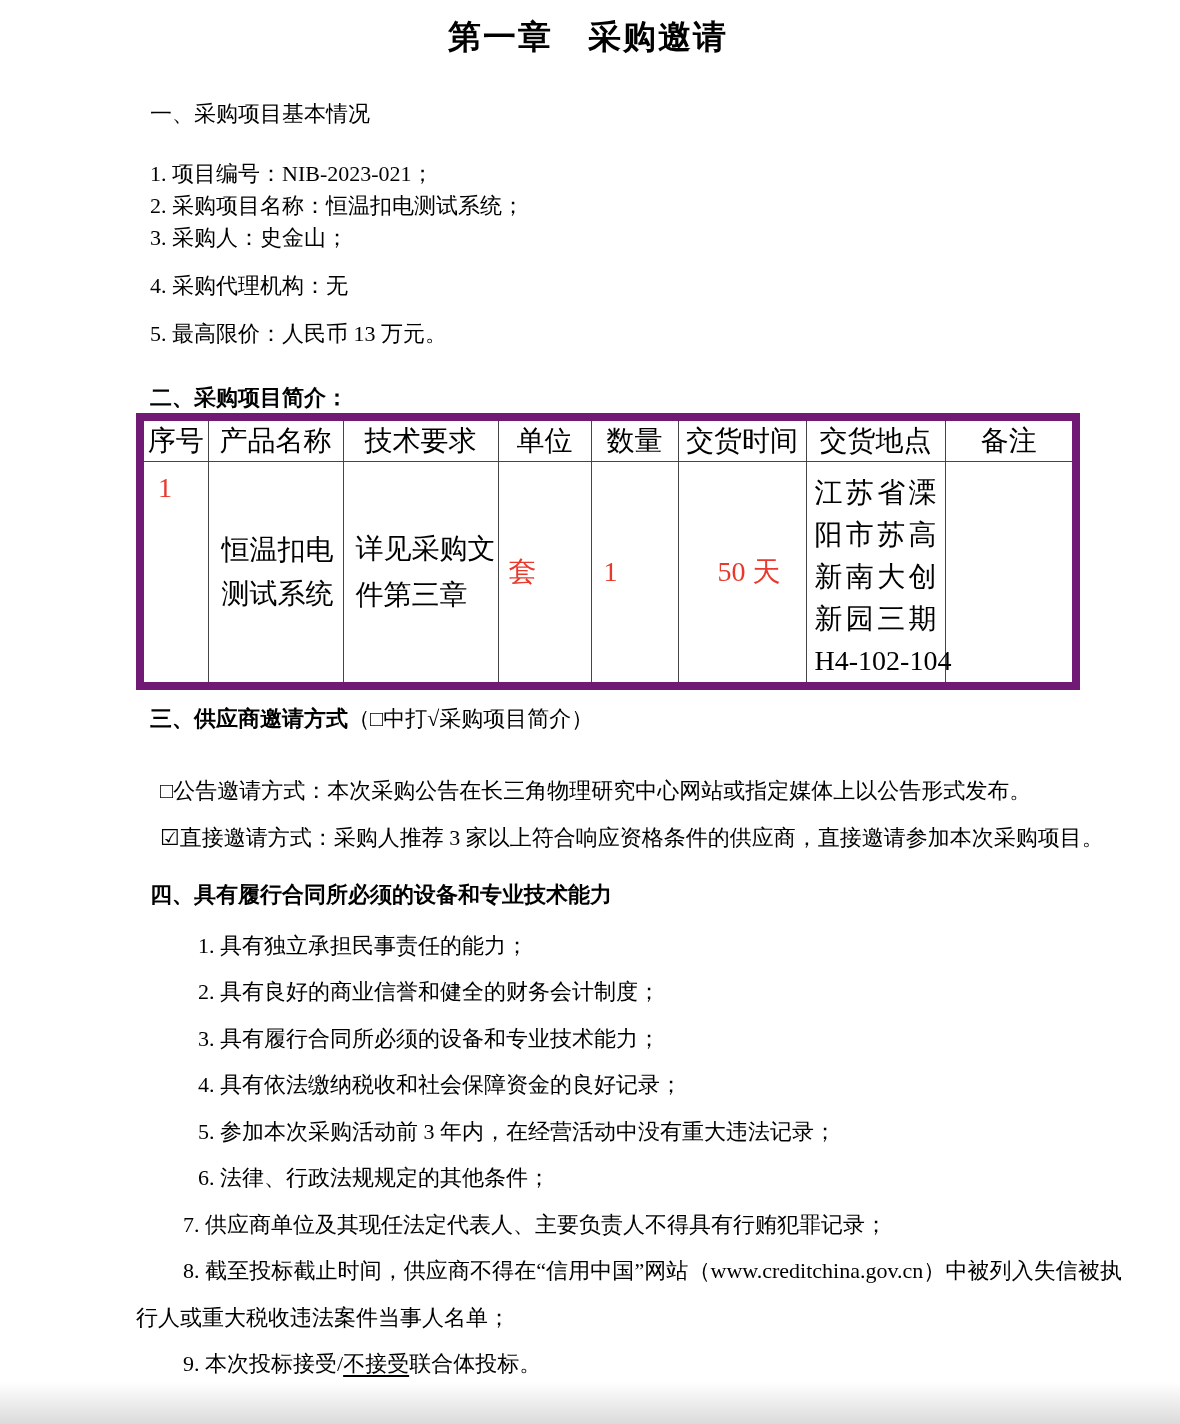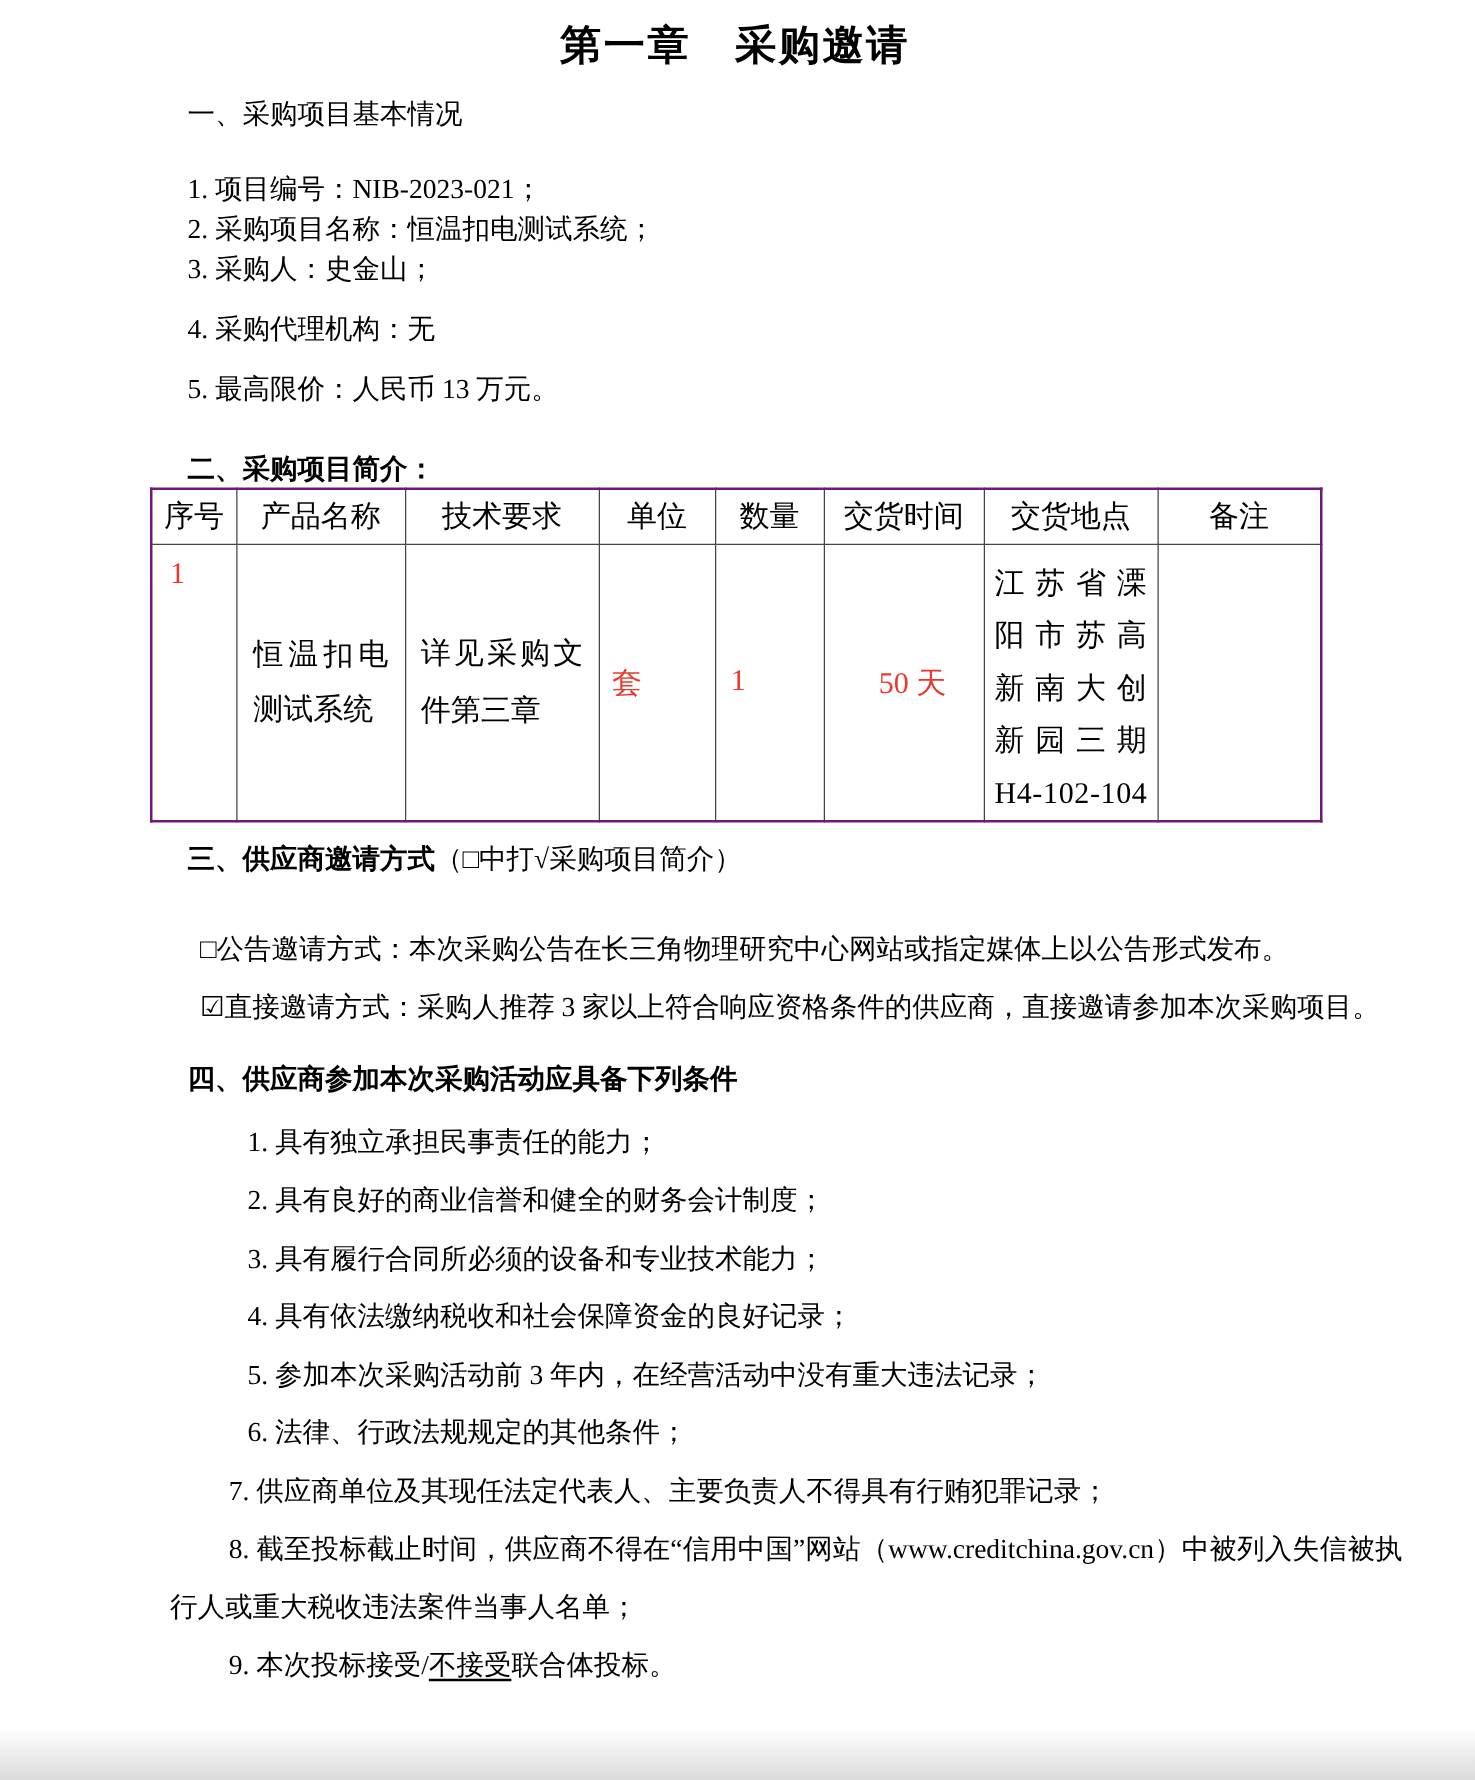--- a/index.html
+++ b/index.html
@@ -17,39 +17,39 @@
     margin: 0 0 0 -46px;
     padding-top: 2px;
     text-align: center;
     font-size: 33px;
     font-weight: bold;
     line-height: 46px;
     letter-spacing: 2px;
   }
 
   .heading { font-size: 22px; line-height: 31px; padding-left: 50px; }
-  .heading.plain  { font-weight: normal; margin-top: 15px; }
+  .heading.plain  { font-weight: normal; margin-top: 38px; }
   .heading.bold   { font-weight: bold; }
   .heading.sec2   { margin-top: 32px; }
   .heading.sec3   { margin-top: 13px; }
   .heading.sec4   { margin-top: 17px; }
   .heading .note  { font-weight: normal; }
 
   .toplist { margin-top: 29px; font-size: 22px; }
   .topitem { line-height: 32px; padding-left: 50px; }
   .topitem.gap { margin-top: 16px; }
 
   table.ptable {
     border-collapse: collapse;
     table-layout: fixed;
     width: 936px;
-    margin-left: 20px;
+    margin-left: 36px;
     margin-top: 0;
-    border: 2px solid #701a75;
-    font-size: 24px;
+    border: 8px solid #701a75;
+    font-size: 28px;
   }
   .ptable th, .ptable td { border: 1.5px solid #454545; padding: 0; }
   .ptable tr.head-row { height: 44px; }
   .ptable th { font-weight: normal; text-align: center; vertical-align: middle; }
   .ptable tr.data-row { height: 218px; }
 
   td.c-seq  { vertical-align: top; text-align: left; padding: 10px 0 0 14px; color: #e8392c; }
   td.c-prod { vertical-align: middle; padding: 0 13px; line-height: 44px; }
   td.c-tech { vertical-align: middle; padding: 0 12px; line-height: 46px; }
   td.c-unit { vertical-align: middle; padding-left: 10px; color: #e8392c; }
@@ -204,21 +204,21 @@
       <td class="c-remark"></td>
     </tr>
   </tbody>
     </table>
 
   <div class="heading bold sec3"><span>三、供应商邀请方式</span><span class="note">（□中打√采购项目简介）</span></div>
 
   <p class="para first">□公告邀请方式：本次采购公告在长三角物理研究中心网站或指定媒体上以公告形式发布。</p>
   <p class="para">☑直接邀请方式：采购人推荐 3 家以上符合响应资格条件的供应商，直接邀请参加本次采购项目。</p>
 
-  <div class="heading bold sec4">四、供应商参加本次采购活动应具备下列条件</div>
+  <div class="heading bold sec4">四、具有履行合同所必须的设备和专业技术能力</div>
 
   <div class="conds">
     <div class="cond ind-a">1. 具有独立承担民事责任的能力；</div>
     <div class="cond ind-a">2. 具有良好的商业信誉和健全的财务会计制度；</div>
     <div class="cond ind-a">3. 具有履行合同所必须的设备和专业技术能力；</div>
     <div class="cond ind-a">4. 具有依法缴纳税收和社会保障资金的良好记录；</div>
     <div class="cond ind-a">5. 参加本次采购活动前 3 年内，在经营活动中没有重大违法记录；</div>
     <div class="cond ind-a">6. 法律、行政法规规定的其他条件；</div>
     <div class="cond ind-b">7. 供应商单位及其现任法定代表人、主要负责人不得具有行贿犯罪记录；</div>
     <div class="cond ind-b">8. 截至投标截止时间，供应商不得在“信用中国”网站（www.creditchina.gov.cn）中被列入失信被执行人或重大税收违法案件当事人名单；</div>

